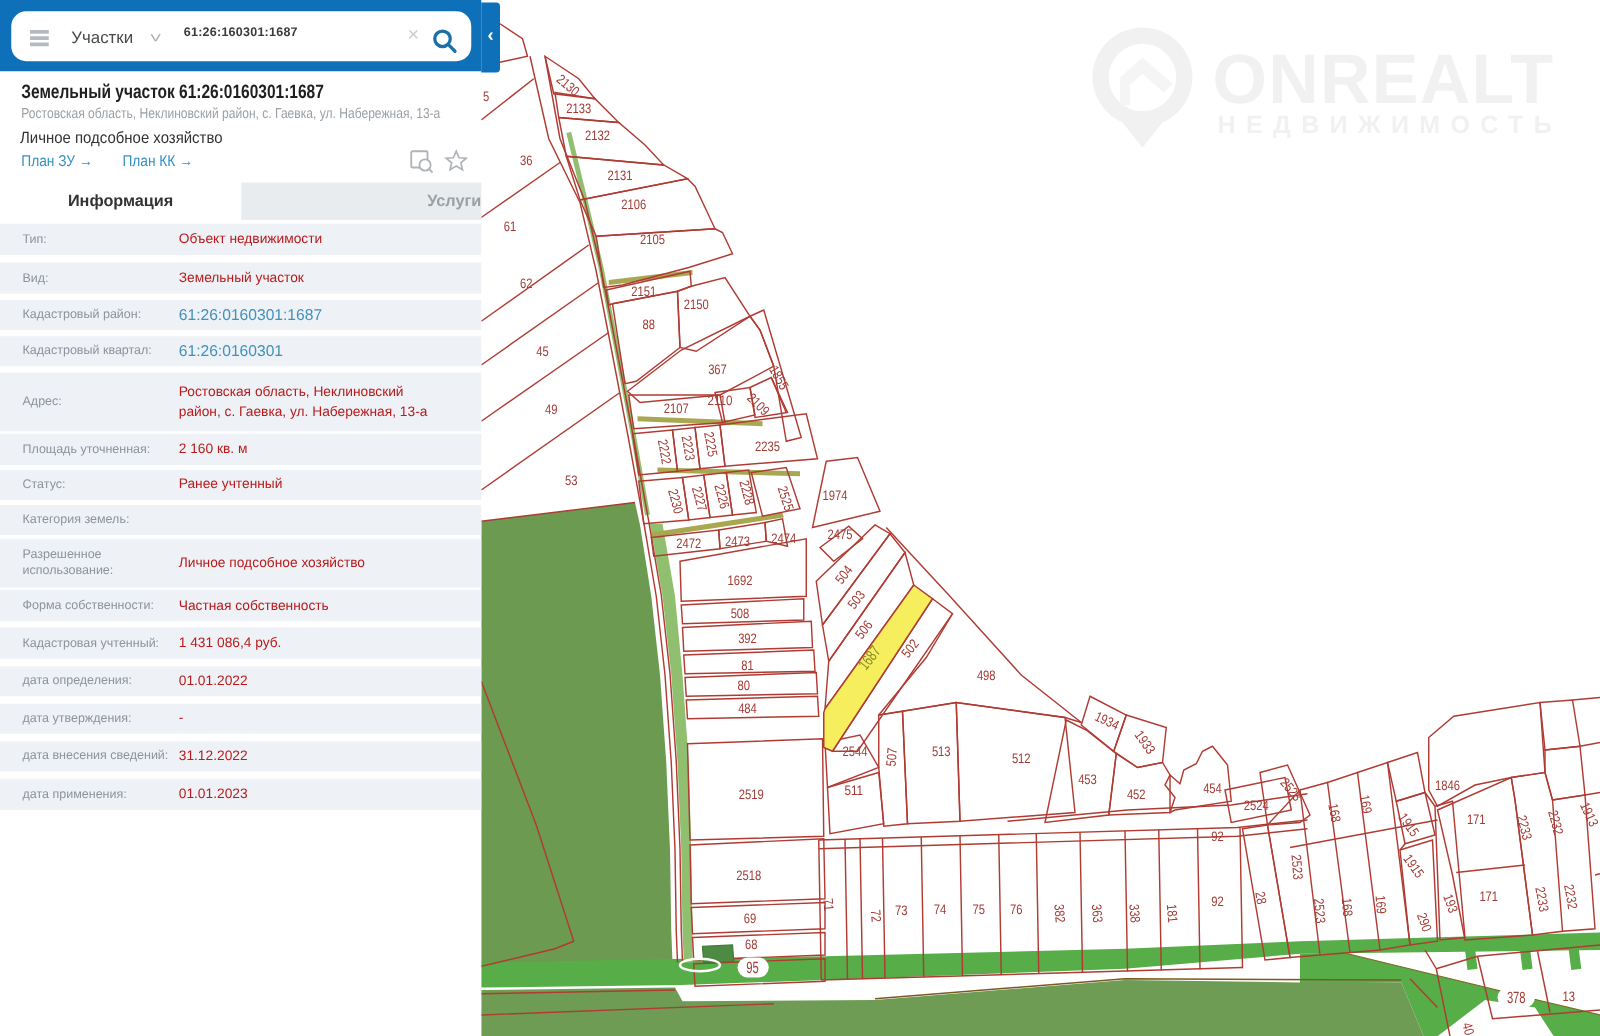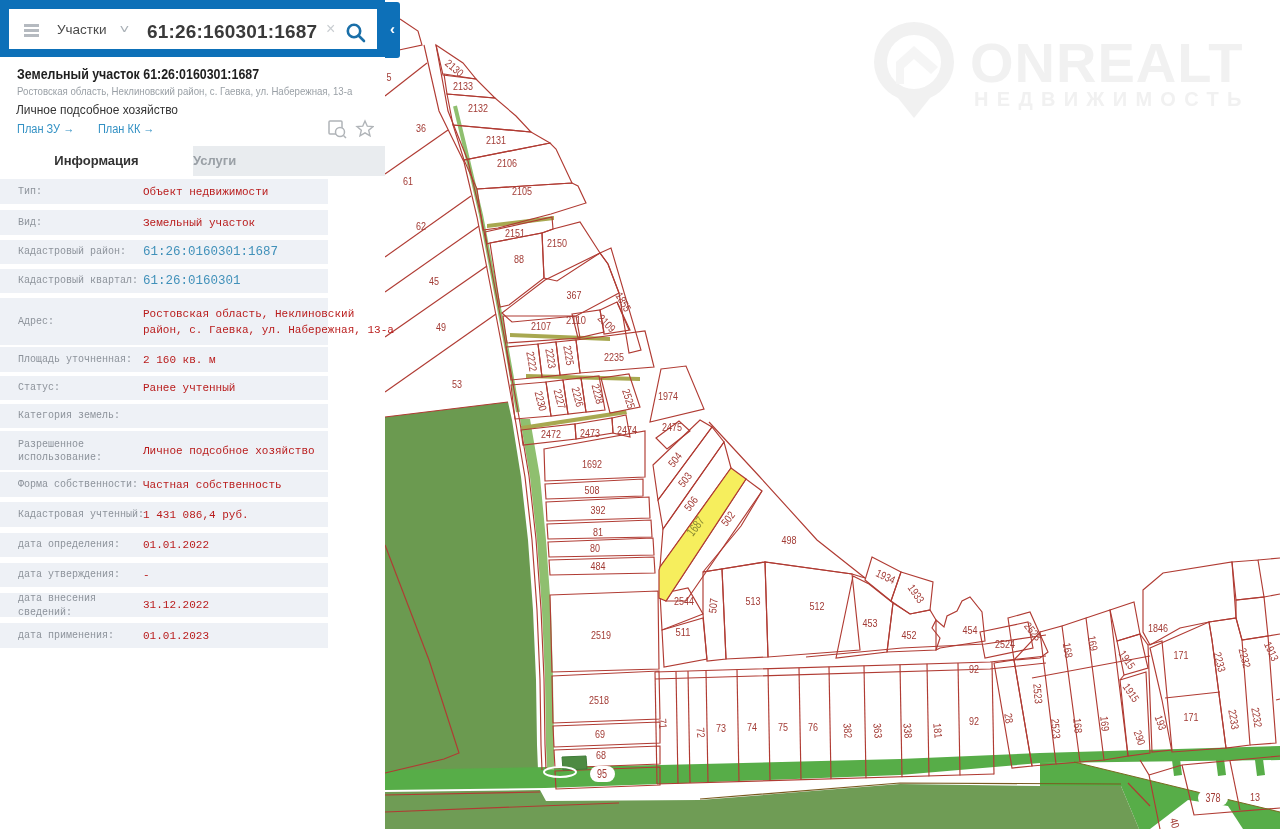--- a/index.html
+++ b/index.html
@@ -1,38 +1,38 @@
 <!DOCTYPE html>
 <html><head>
 <meta charset="utf-8">
 <style>
 html,body{margin:0;padding:0;}
 body{width:1280px;height:829px;overflow:hidden;position:relative;font-family:"Liberation Sans",sans-serif;background:#fff;}
 #map{position:absolute;left:0;top:0;}
 #panel{position:absolute;left:0;top:0;width:385px;height:829px;background:#fff;}
 #searchbar{position:absolute;left:0;top:0;width:385px;height:57px;background:#0d70b8;}
-#searchbox{position:absolute;left:9px;top:9px;width:368px;height:40px;background:#fff;border-radius:0;text-align:right;}
+#searchbox{position:absolute;left:9px;top:9px;width:368px;height:40px;background:#fff;border-radius:12px;text-align:right;}
 #sidetab{position:absolute;left:385px;top:2px;width:15px;height:56px;background:#0d70b8;border-radius:0 3px 3px 0;color:#fff;font-size:15px;font-weight:bold;text-align:center;line-height:54px;}
 .hbar{position:absolute;left:15px;width:15px;height:2.5px;background:#b5bac0;}
 #seltext{position:absolute;left:48px;top:13px;font-size:13.5px;color:#4a4a4a;}
 #chev{position:absolute;left:112px;top:14px;color:#a9b0b6;font-size:12px;transform:scaleX(1.4);}
-#query{position:absolute;left:138px;top:12px;font-size:19px;font-weight:bold;color:#3a3a3a;letter-spacing:0.2px;}
+#query{position:absolute;left:138px;top:12px;font-size:10px;font-weight:bold;color:#3a3a3a;letter-spacing:0.2px;}
 #xicon{position:absolute;left:317px;top:11px;color:#c9cdd1;font-size:16px;}
 #h1{position:absolute;left:17px;top:65px;font-size:15.5px;font-weight:bold;color:#1f1f1f;white-space:nowrap;transform:scaleX(.8);transform-origin:0 0;}
 #addr{position:absolute;left:17px;top:85px;font-size:11.5px;color:#9aa0a6;white-space:nowrap;transform:scaleX(.84);transform-origin:0 0;}
 #use{position:absolute;left:16px;top:102px;font-size:13px;color:#333;white-space:nowrap;transform:scaleX(.92);transform-origin:0 0;}
 #links{position:absolute;left:17px;top:122px;font-size:12.5px;color:#3391c4;white-space:nowrap;transform:scaleX(.88);transform-origin:0 0;}
 #links span{margin-right:27px;}
 #ricons{position:absolute;left:328px;top:119px;}
 #tabs{position:absolute;left:0;top:146px;width:452px;height:30px;}
 #tabr{position:absolute;left:193px;top:0;width:192px;height:30px;background:#e9ecef;}
 #tab1{position:absolute;left:0;top:0;width:193px;height:30px;text-align:center;line-height:30px;font-size:13px;font-weight:bold;color:#333;}
-#tab2{position:absolute;left:193px;top:0;width:192px;height:30px;text-align:left;line-height:30px;font-size:13px;font-weight:bold;color:#9aa0a6;}
+#tab2{position:absolute;left:193px;top:0;width:192px;height:30px;text-align:right;line-height:30px;font-size:13px;font-weight:bold;color:#9aa0a6;}
 #tbl{position:absolute;left:0;top:179px;width:385px;}
-.row{position:relative;background:#eef1f6;margin-bottom:3px;width:328px;font-family:Liberation Mono, monospace;}
+.row{position:relative;background:#eef1f6;margin-bottom:3px;width:385px;}
 .lab{position:absolute;left:18px;top:50%;transform:translateY(-50%);font-size:10px;color:#8d939b;width:130px;line-height:1.35;}
 .val{position:absolute;left:143px;top:50%;transform:translateY(-50%);font-size:11px;color:#b91c1c;width:240px;line-height:1.5;}
 .lnk{color:#4191ba;font-size:12.5px;}
 </style>
 </head>
 <body>
 <svg id="map" width="1280" height="829" viewBox="0 0 1280 829" font-family="Liberation Sans,sans-serif">
 <rect width="1280" height="829" fill="#ffffff"></rect>
 <g fill="#f1f1f1">
 <path d="M914 22 a40 40 0 0 1 40 40 a40 40 0 0 1 -24 36 l-16 20 l-16 -20 a40 40 0 0 1 -24 -36 a40 40 0 0 1 40 -40 z M914 35 a27 27 0 0 0 -27 27 a27 27 0 0 0 27 27 a27 27 0 0 0 27 -27 a27 27 0 0 0 -27 -27 z" fill="#f1f1f1"></path>

